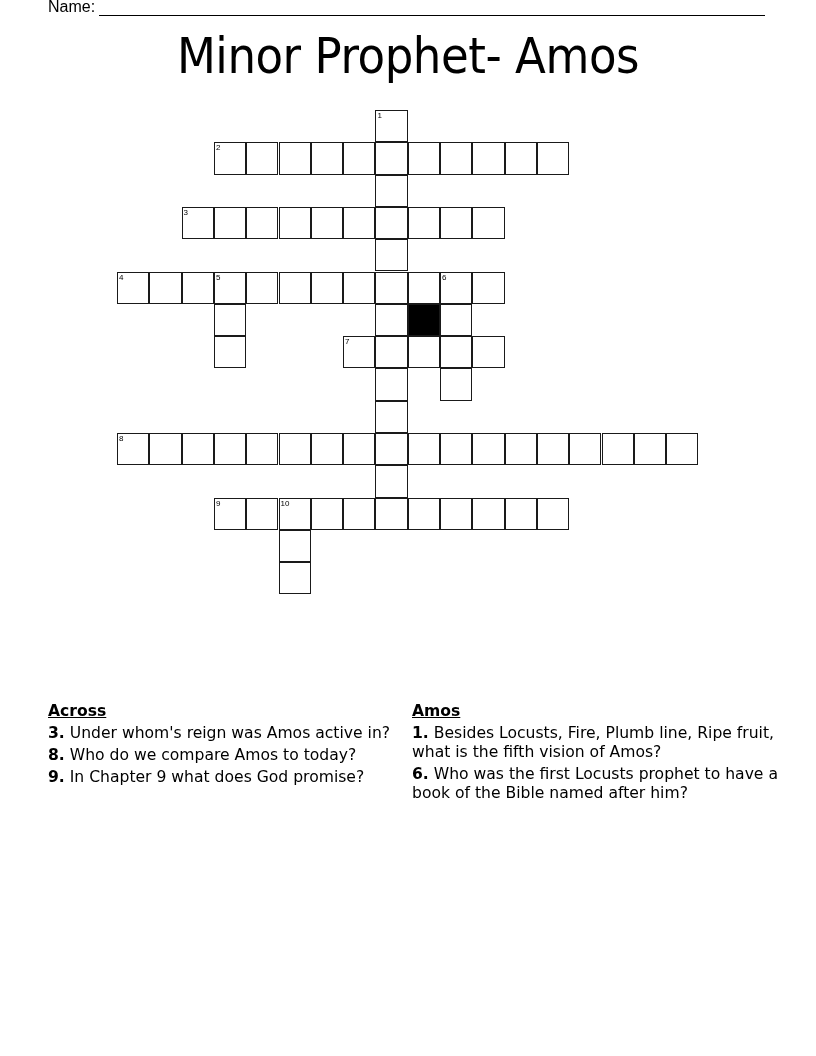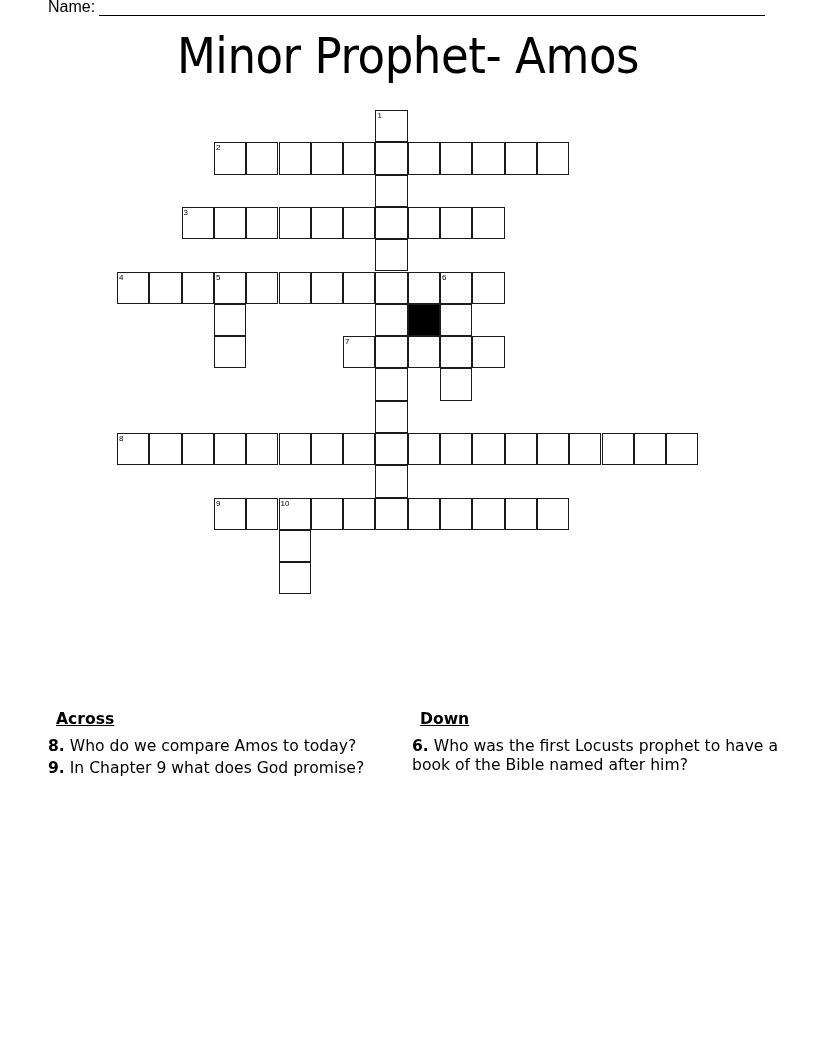--- a/index.html
+++ b/index.html
@@ -7,21 +7,21 @@
   .name-line { position: absolute; left: 48px; top: -2px; font-family: "Liberation Sans", sans-serif; font-size: 16px; white-space: nowrap; }
   .name-line .rule { display: inline-block; width: 666px; border-bottom: 1px solid #000; height: 14px; vertical-align: bottom; margin-left: 4px; }
   .title { position: absolute; left: 0; width: 816px; top: 28px; text-align: center; font-family: "DejaVu Sans", sans-serif; font-size: 49px; letter-spacing: -0.5px; transform: scaleX(0.92); }
   .grid { position: absolute; left: 117px; top: 110px; }
   .cell { position: absolute; width: 32.3px; height: 32.3px; box-sizing: border-box; border: 1.6px solid #1a1a1a; background: #fff; }
   .cell.black { background: #000; }
   .cell .num { position: absolute; left: 1px; top: 0px; font-family: "Liberation Sans", sans-serif; font-size: 8px; line-height: 9px; }
   .clues { position: absolute; top: 702px; font-size: 15.6px; line-height: 19px; }
   .clues.across { left: 48px; width: 360px; }
   .clues.down { left: 412px; width: 370px; }
-  .clues h3 { margin: 8px; font-size: 15.6px; font-weight: bold; text-decoration: underline; line-height: 19px; }
+  .clues h3 { margin: 0; font-size: 15.6px; font-weight: bold; text-decoration: underline; line-height: 19px; }
   .clue { margin-top: 3px; }
   .clue b { font-weight: bold; }
 </style>
 </head>
 <body>
 
 <div class="name-line">
   <span>Name:</span><span class="rule"></span>
 </div>
 
@@ -127,23 +127,25 @@
     <div class="cell" style="left: 355.3px; top: 387.6px;"></div>
     <div class="cell" style="left: 387.6px; top: 387.6px;"></div>
     <div class="cell" style="left: 419.9px; top: 387.6px;"></div>
     <div class="cell" style="left: 161.5px; top: 419.9px;"></div>
     <div class="cell" style="left: 161.5px; top: 452.2px;"></div>
   </div>
 
 <div class="clues across">
   <h3>Across</h3>
   <div id="across-list">
+      <div class="clue"><b>3.</b><span> Under whom's reign was Amos active in?</span></div>
       <div class="clue"><b>8.</b><span> Who do we compare Amos to today?</span></div>
       <div class="clue"><b>9.</b><span> In Chapter 9 what does God promise?</span></div>
     </div>
 </div>
 
 <div class="clues down">
-  <h3>Down</h3>
+  <h3>Amos</h3>
   <div id="down-list">
+      <div class="clue"><b>1.</b><span> Besides Locusts, Fire, Plumb line, Ripe fruit, what is the fifth vision of Amos?</span></div>
       <div class="clue"><b>6.</b><span> Who was the first Locusts prophet to have a book of the Bible named after him?</span></div>
     </div>
 </div>
 
 </body></html>

